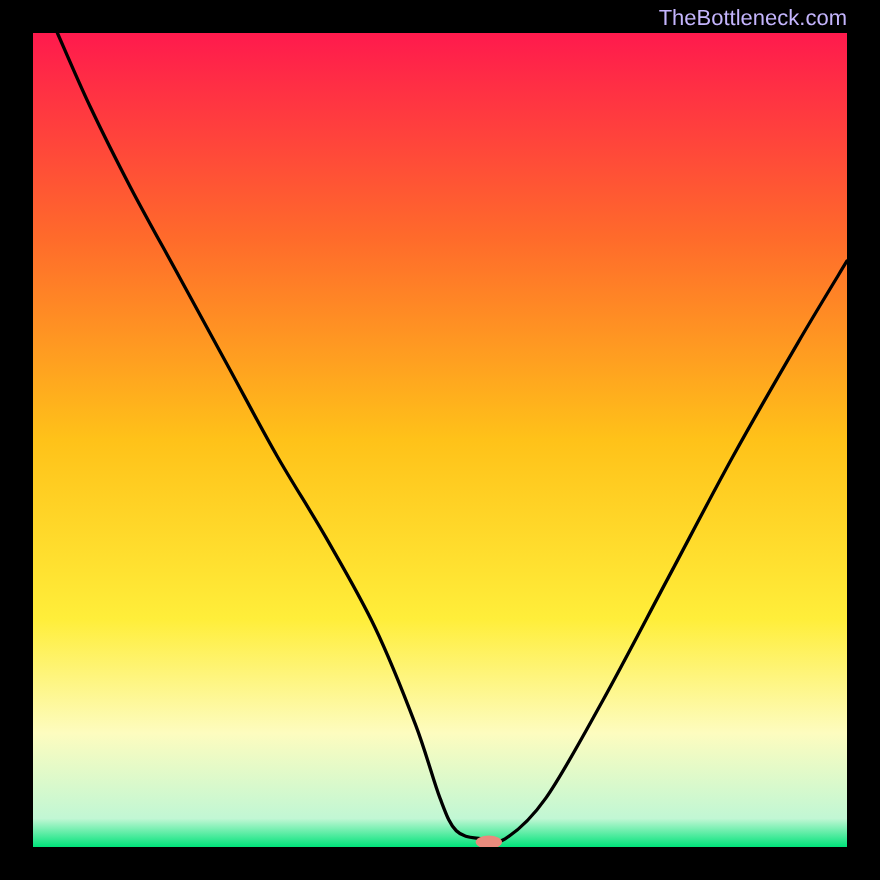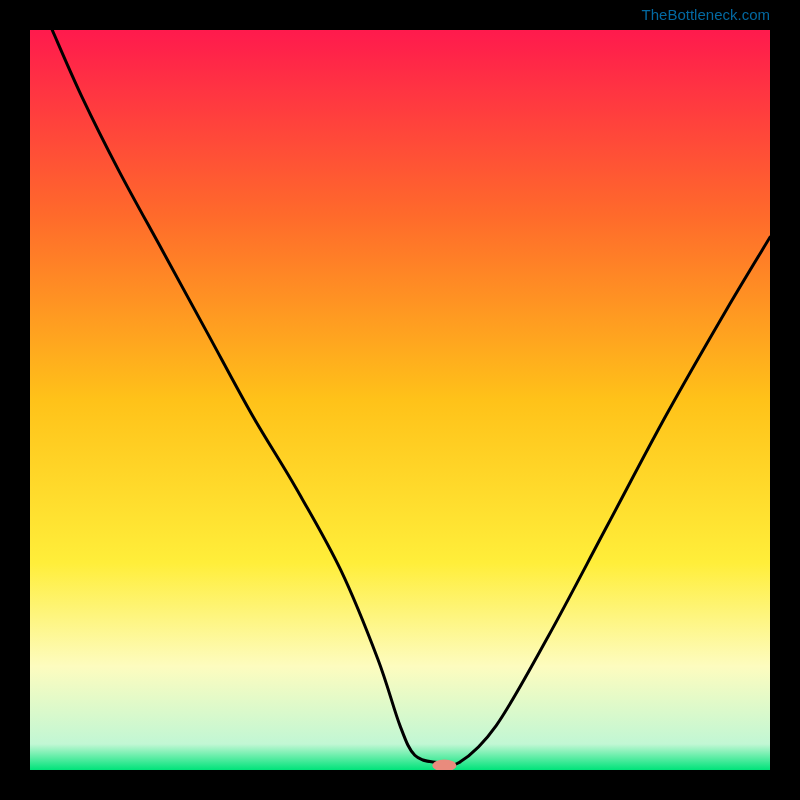--- a/index.html
+++ b/index.html
@@ -1,18 +1,18 @@
 <!DOCTYPE html>
 <html><head>
 <meta charset="utf-8">
 <style>
 html,body{margin:0;padding:0;width:800px;height:800px;background:#000;overflow:hidden;font-family:Arial,Helvetica,sans-serif}
 .frame{position:absolute;left:30px;top:30px;width:740px;height:740px}
 .plot{position:absolute;left:0;top:0;width:740px;height:740px}
-.attr{position:absolute;right:30px;top:6px;color:#0369a1;font-size:15px;user-select:none}
+.attr{position:absolute;right:30px;top:6px;color:#c4b5fd;font-size:20px;user-select:none}
 svg{display:block}
 </style>
 </head>
 <body>
 
 <div class="attr">TheBottleneck.com</div>
 
 <div class="frame">
   <svg class="plot" viewBox="0 0 740 740" preserveAspectRatio="none">
     <defs>

